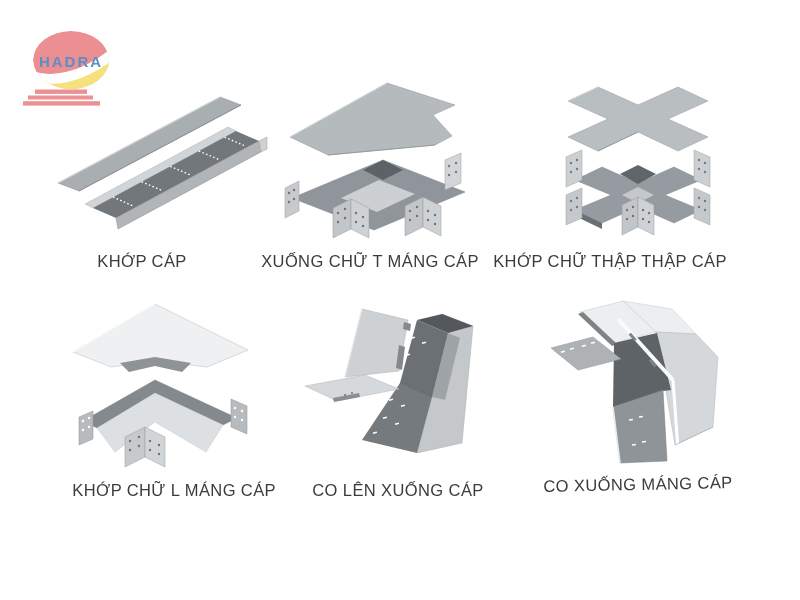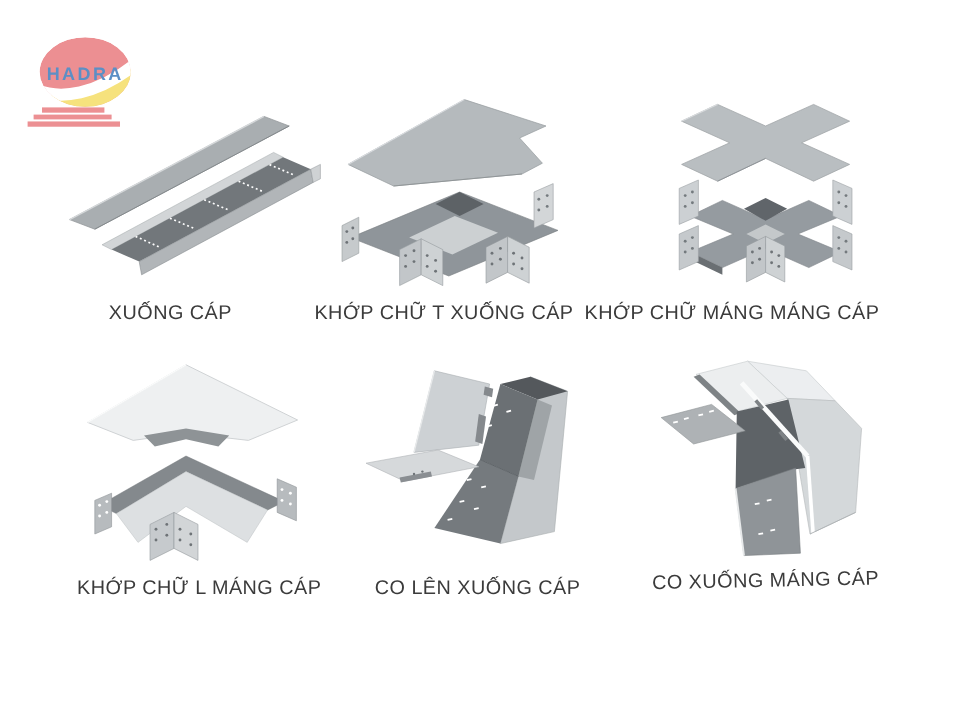--- a/index.html
+++ b/index.html
@@ -295,18 +295,18 @@
     <g fill="#ffffff">
       <rect x="84" y="124" width="4" height="1.5" transform="rotate(-10 86 125)"></rect>
       <rect x="94" y="121" width="4" height="1.5" transform="rotate(-10 96 122)"></rect>
       <rect x="87" y="149" width="4" height="1.5" transform="rotate(-10 89 150)"></rect>
       <rect x="97" y="146" width="4" height="1.5" transform="rotate(-10 99 147)"></rect>
     </g>
     <line x1="130" y1="150" x2="168" y2="132" stroke="#b0b4b6" stroke-width="0.8"></line>
   </svg>
 </div>
 
-<div class="plabel" style="left:22px;top:252px;width:240px;">XUỐNG CÁP</div>
-<div class="plabel" style="left:250px;top:252px;width:240px;">KHỚP CHỮ T XUỐNG CÁP</div>
-<div class="plabel" style="left:480px;top:252px;width:260px;">KHỚP CHỮ MÁNG MÁNG CÁP</div>
-<div class="plabel" style="left:46px;top:481px;width:240px;">KHỚP CHỮ L MÁNG CÁP</div>
+<div class="plabel" style="left:22px;top:252px;width:240px;">KHỚP CÁP</div>
+<div class="plabel" style="left:250px;top:252px;width:240px;">XUỐNG CHỮ T MÁNG CÁP</div>
+<div class="plabel" style="left:480px;top:252px;width:260px;">KHỚP CHỮ THẬP THẬP CÁP</div>
+<div class="plabel" style="left:36px;top:481px;width:240px;text-align:right;">KHỚP CHỮ L MÁNG CÁP</div>
 <div class="plabel" style="left:278px;top:481px;width:240px;">CO LÊN XUỐNG CÁP</div>
 <div class="plabel" style="left:518px;top:475px;width:240px;transform:rotate(-1.2deg);">CO XUỐNG MÁNG CÁP</div>
 
 </body></html>

